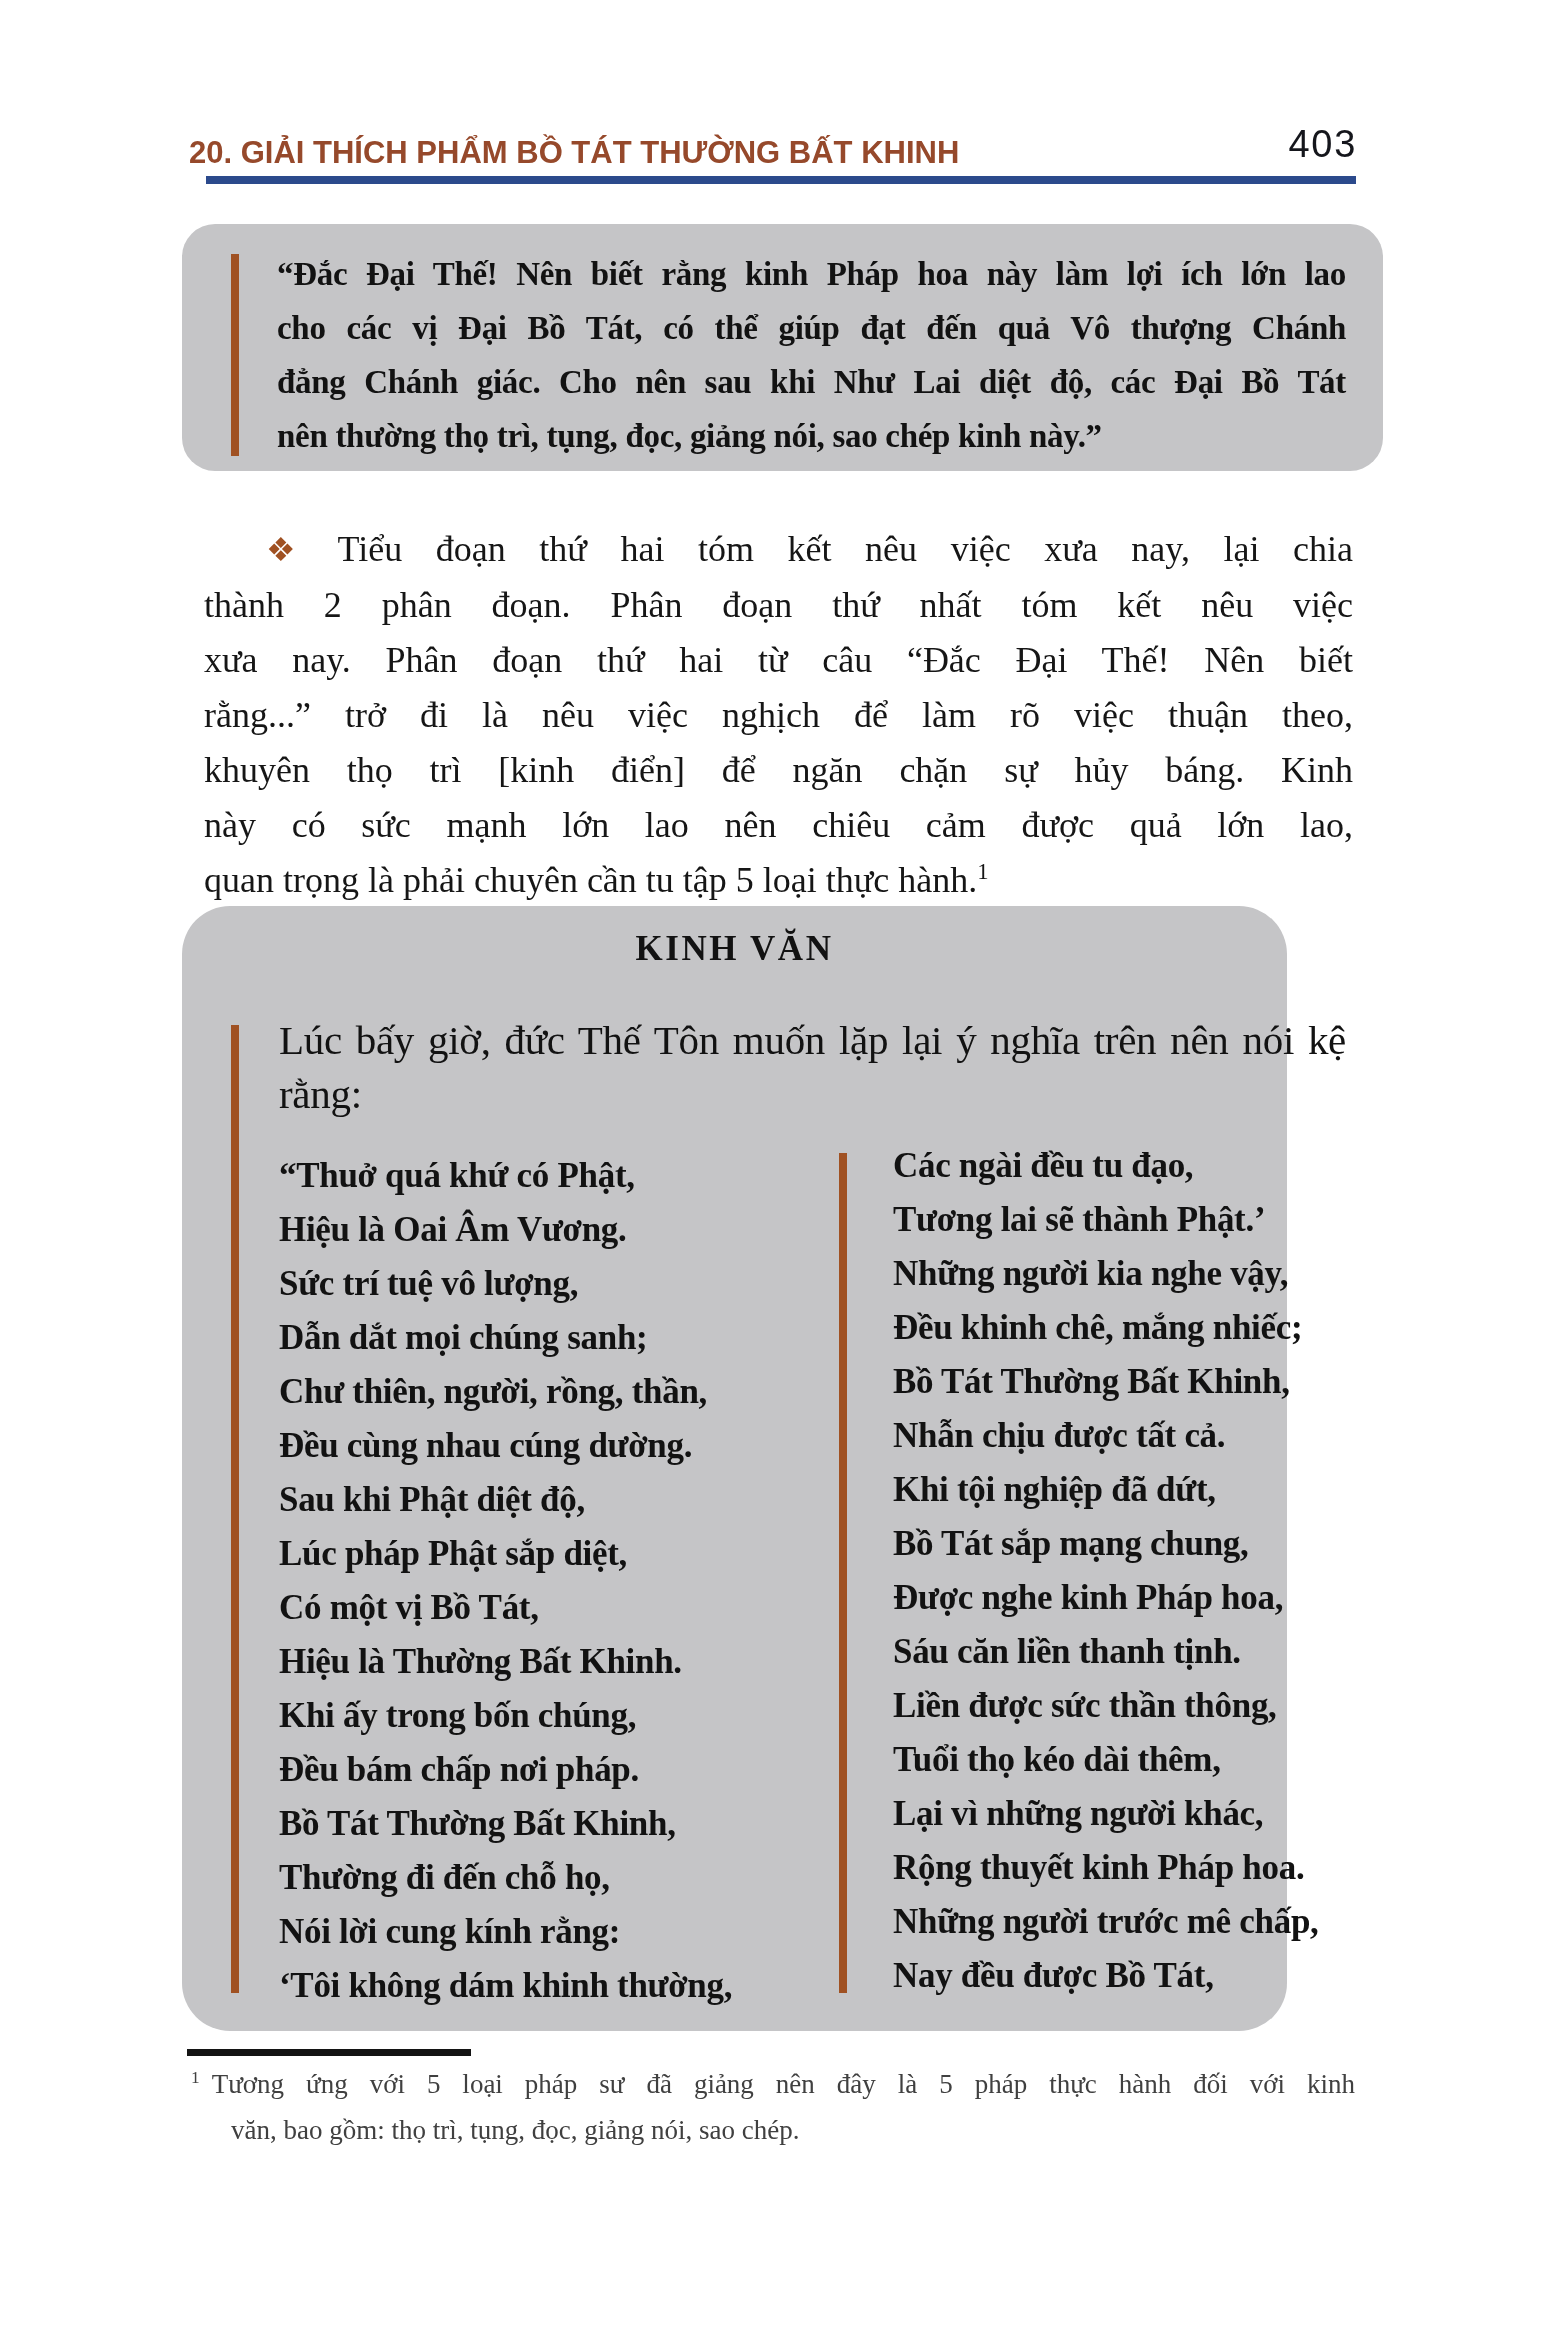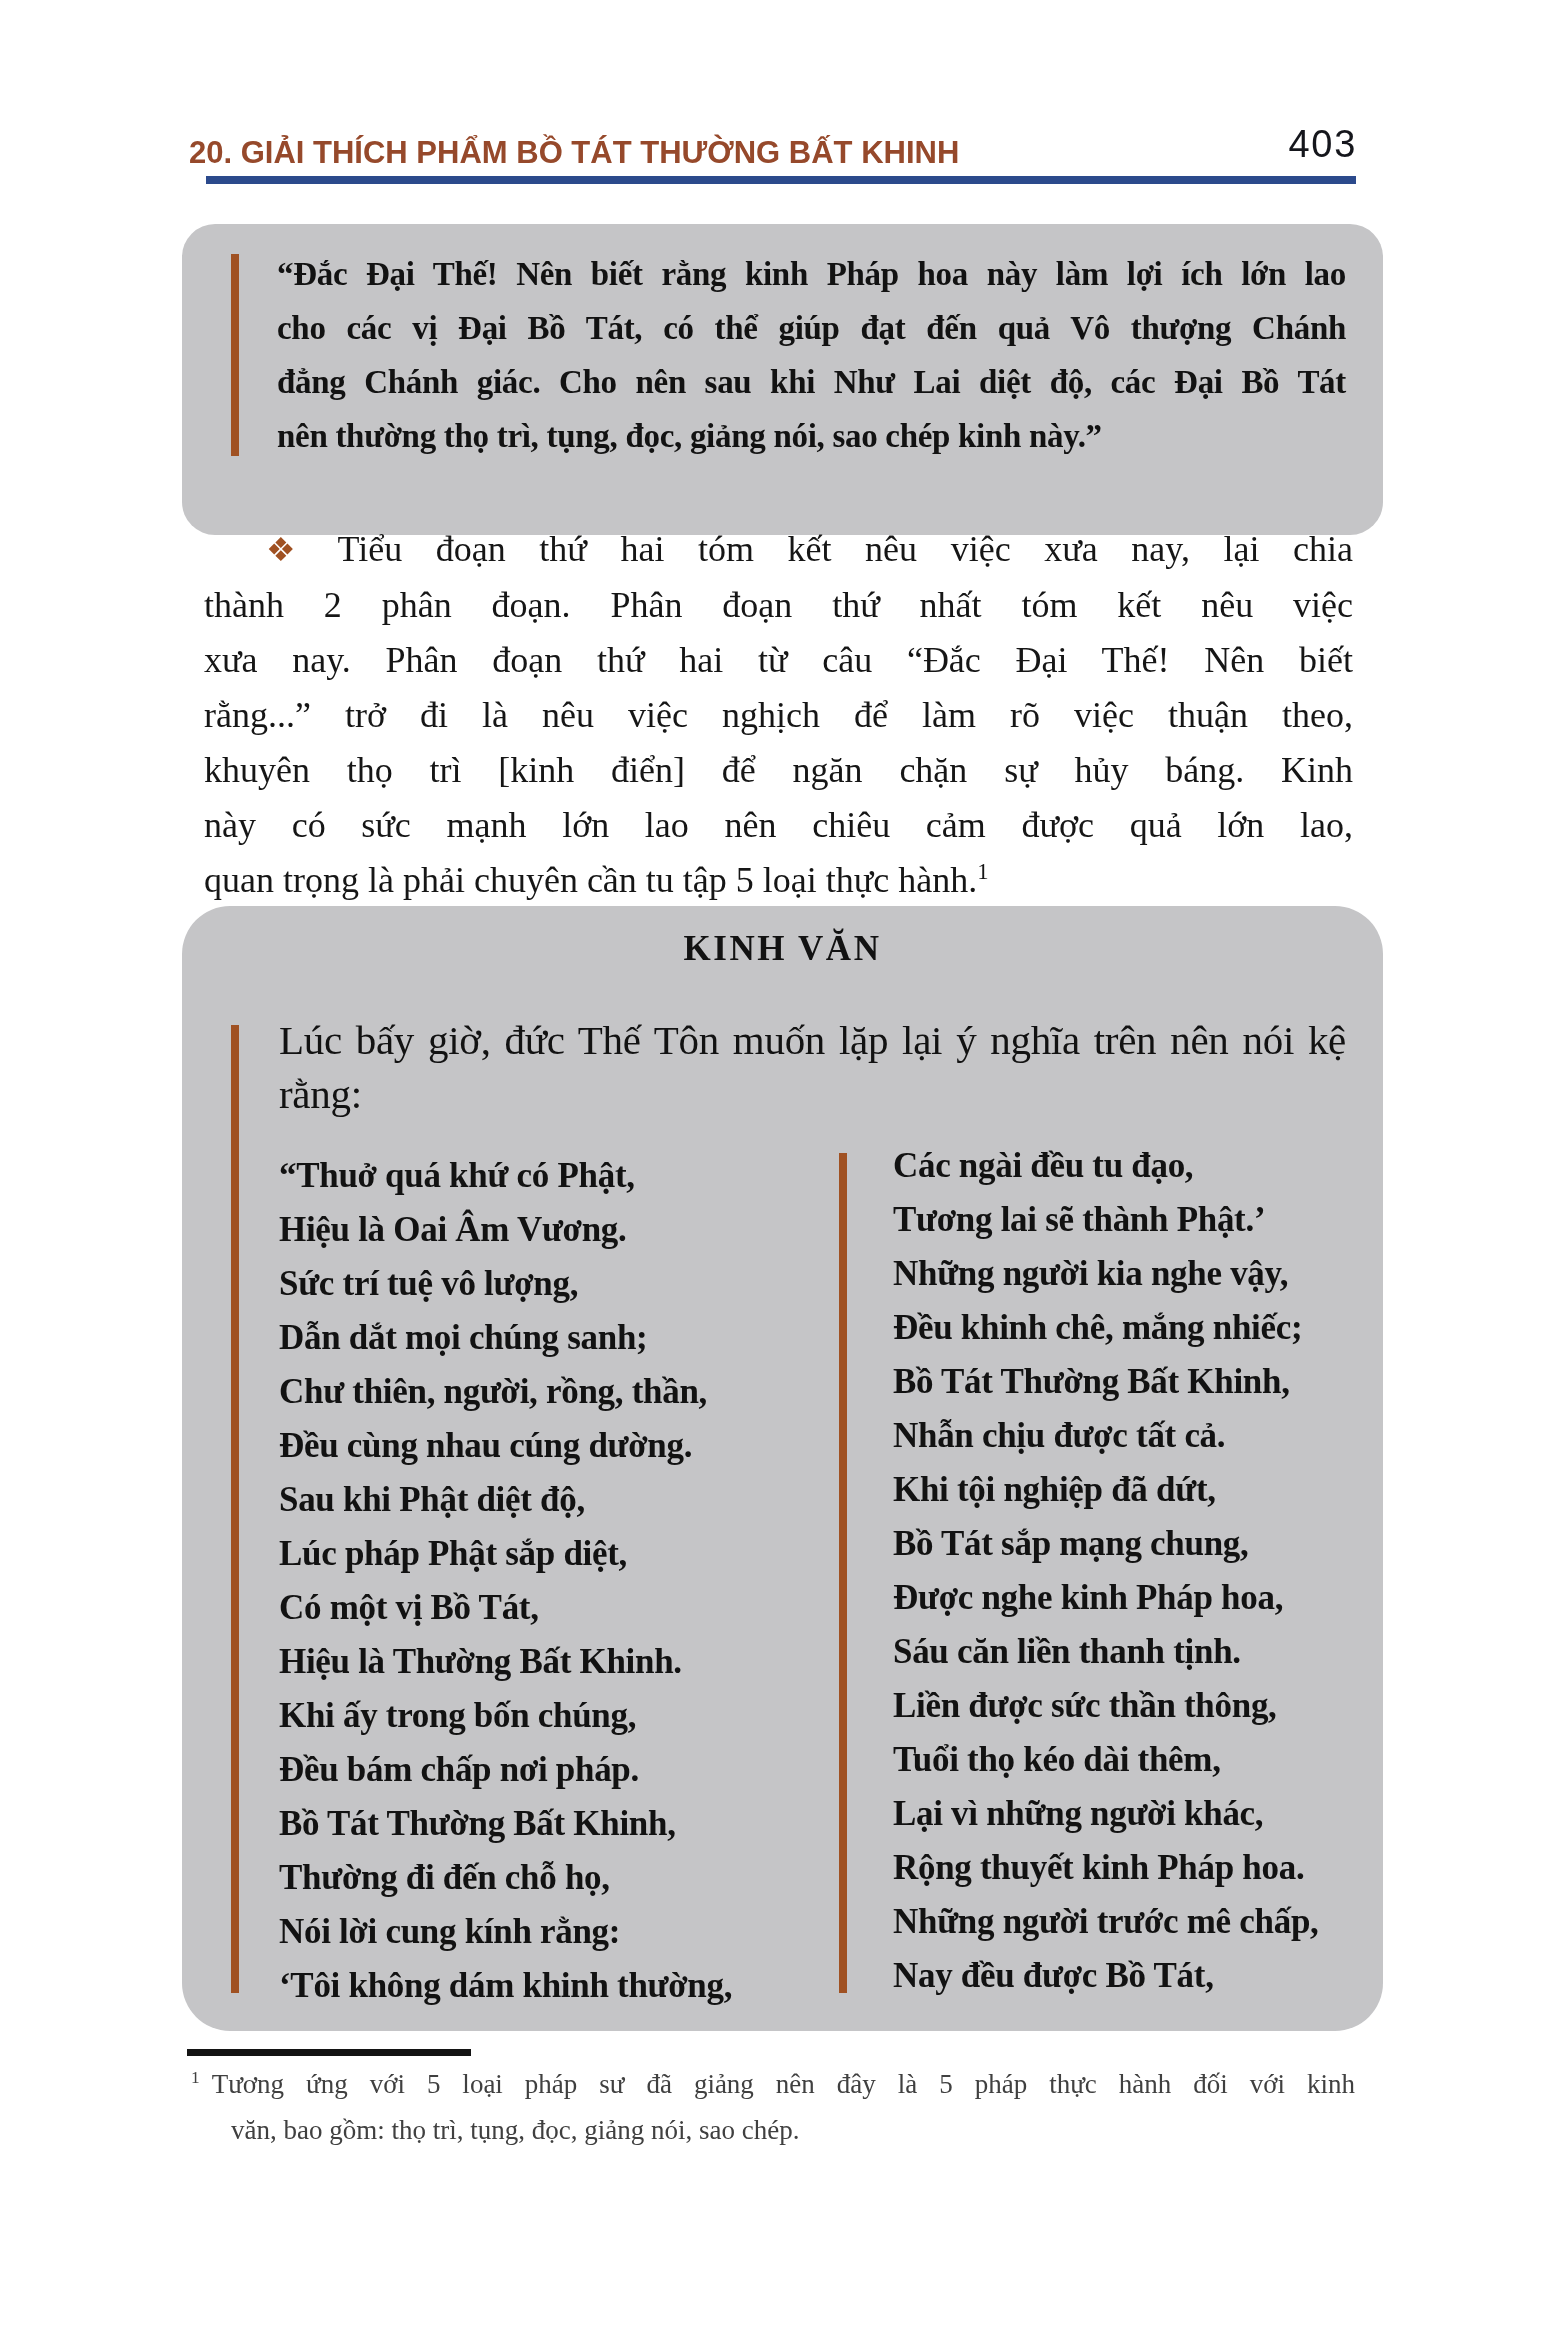--- a/index.html
+++ b/index.html
@@ -34,22 +34,22 @@
     color:#15161c;letter-spacing:1.7px;
   }
   .header-rule{
     position:absolute;left:206px;top:176px;
     width:1150px;height:7.8px;background:var(--rule-navy);
   }
   
   .gray-block{
     position:absolute;background:var(--block-gray);
   }
-  .quote-block{left:182px;top:224px;width:1201px;height:311px;border-radius:33px;}
-  .kv-block{left:182px;top:906px;width:1201px;height:1125px;border-radius:48px;}
+  .quote-block{left:182px;top:224px;width:1201px;height:247px;border-radius:33px;}
+  .kv-block{left:182px;top:906px;width:1105px;height:1125px;border-radius:48px;}
   .red-bar{position:absolute;width:7.8px;background:var(--accent-bar);}
   .quote-bar{left:49px;top:29.5px;height:202px;}
   .kv-left-bar{left:49px;top:119px;height:968px;}
   .kv-center-bar{left:657px;top:247px;height:840px;}
   
   .quote-text{
     position:absolute;left:95px;top:22.6px;width:1069px;
     font-weight:700;font-size:33px;line-height:54px;
     letter-spacing:-0.3px;color:#121212;
   }

